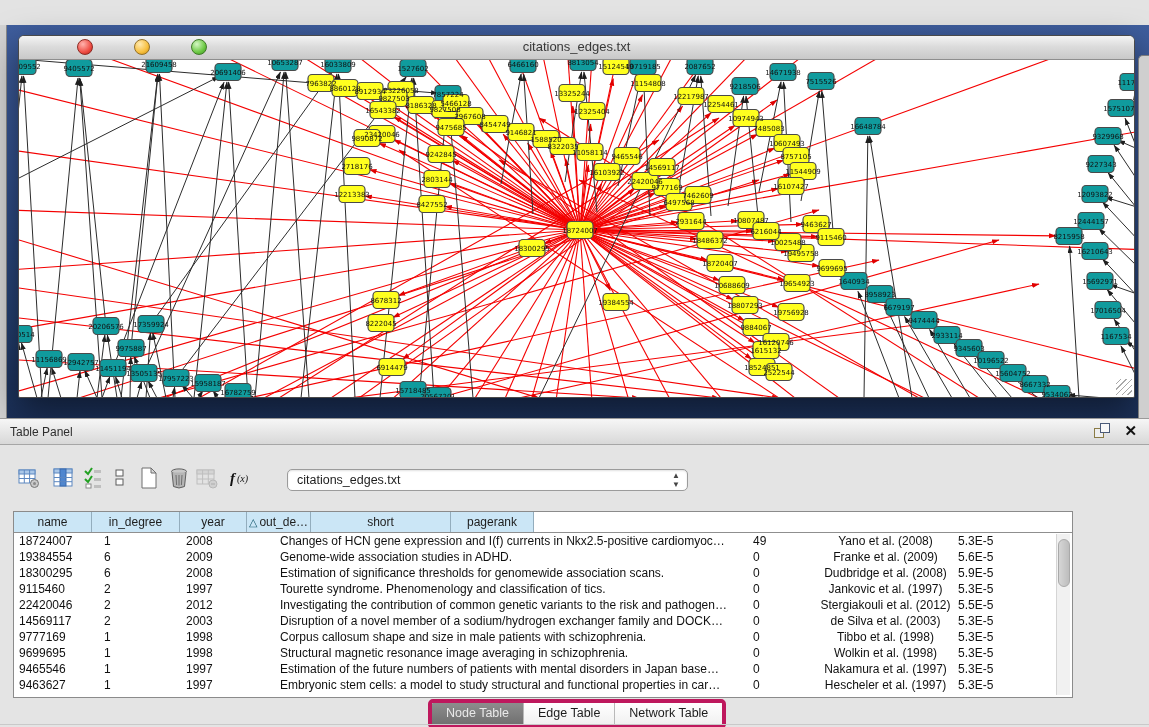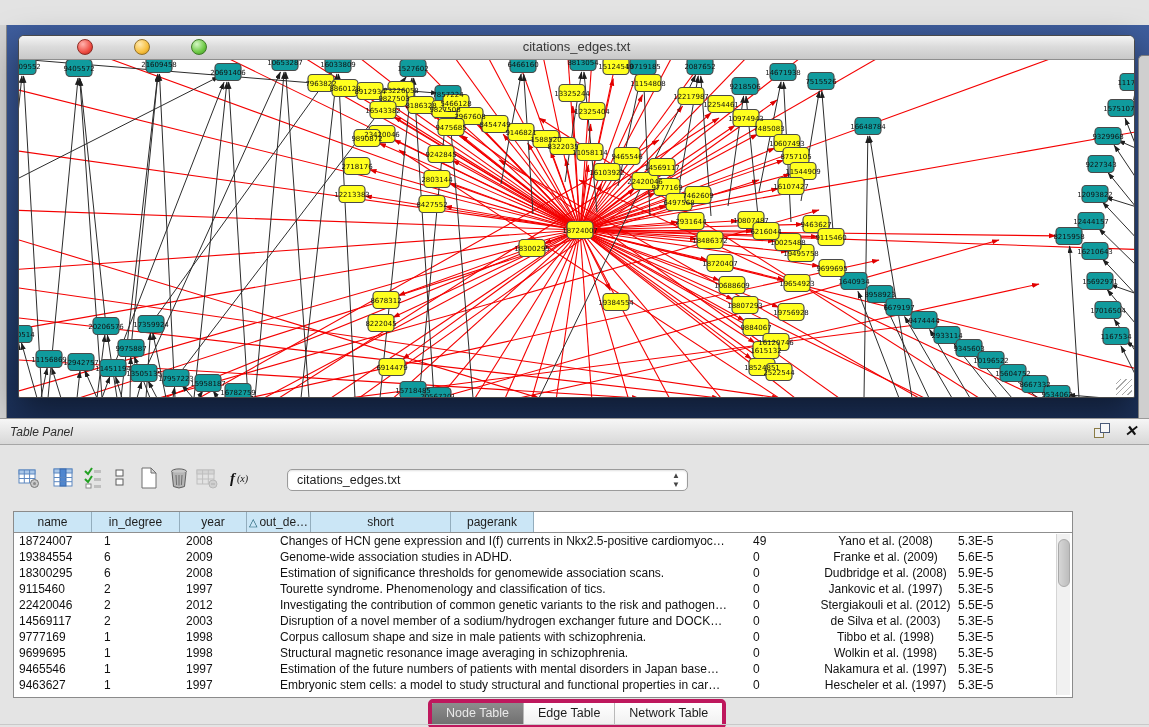--- a/index.html
+++ b/index.html
@@ -29,21 +29,21 @@
   svg#net{display:block;}
   .grip{position:absolute;right:2px;bottom:2px;width:16px;height:16px;
     background:repeating-linear-gradient(135deg,transparent 0 3px,#a9a9a9 3px 4px);}
   .er{stroke:#f40000;stroke-width:1.1;fill:none;}
   .ek{stroke:#2c2c2c;stroke-width:1;fill:none;}
   .nlab{font-family:"DejaVu Sans",sans-serif;font-size:7px;fill:#111;text-anchor:middle;}
 
   
   .table-panel{position:absolute;left:0;top:393px;width:1149px;height:334px;background:#e4e4e4;border-top:1px solid #9a9a9a;}
   .panel-header{position:absolute;left:0;top:0;width:100%;height:26px;
-    background:linear-gradient(180deg,#f6f6f6,#d8d8d8);border-bottom:1px solid #a6a6a6;box-sizing:border-box;font-style:italic;}
+    background:linear-gradient(180deg,#f6f6f6,#d8d8d8);border-bottom:1px solid #a6a6a6;box-sizing:border-box;}
   .panel-header .ptitle{position:absolute;left:10px;top:6px;font-size:12px;color:#2e2e2e;}
   .ph-icons{position:absolute;right:12px;top:4px;display:flex;gap:14px;align-items:center;}
   .float-ic{width:16px;height:16px;position:relative;}
   .float-ic .sq1{position:absolute;left:0;top:5px;width:8px;height:8px;border:1.5px solid #8a7b45;background:#eee;}
   .float-ic .sq2{position:absolute;left:6px;top:0;width:8px;height:8px;border:1.5px solid #4a5a78;background:#f8f8f8;}
   .close-ic{font-size:15px;font-weight:bold;color:#111;line-height:16px;}
 
   .toolbar{position:absolute;left:0;top:26px;width:100%;height:60px;}
   .tb-ic{position:absolute;top:22px;width:22px;height:22px;cursor:default;}
   .combo{position:absolute;left:287px;top:24px;width:401px;height:22px;background:#fff;
@@ -693,21 +693,21 @@
             <div class="td c2">2012</div>
             <div class="td c3">Investigating the contribution of common genetic variants to the risk and pathogen…</div>
             <div class="td c4">0</div>
             <div class="td c5">Stergiakouli et al. (2012)</div>
             <div class="td c6">5.5E-5</div>
           </div>
           <div class="trow">
             <div class="td c0">14569117</div>
             <div class="td c1">2</div>
             <div class="td c2">2003</div>
-            <div class="td c3">Disruption of a novel member of a sodium/hydrogen exchanger future and DOCK…</div>
+            <div class="td c3">Disruption of a novel member of a sodium/hydrogen exchanger family and DOCK…</div>
             <div class="td c4">0</div>
             <div class="td c5">de Silva et al. (2003)</div>
             <div class="td c6">5.3E-5</div>
           </div>
           <div class="trow">
             <div class="td c0">9777169</div>
             <div class="td c1">1</div>
             <div class="td c2">1998</div>
             <div class="td c3">Corpus callosum shape and size in male patients with schizophrenia.</div>
             <div class="td c4">0</div>

